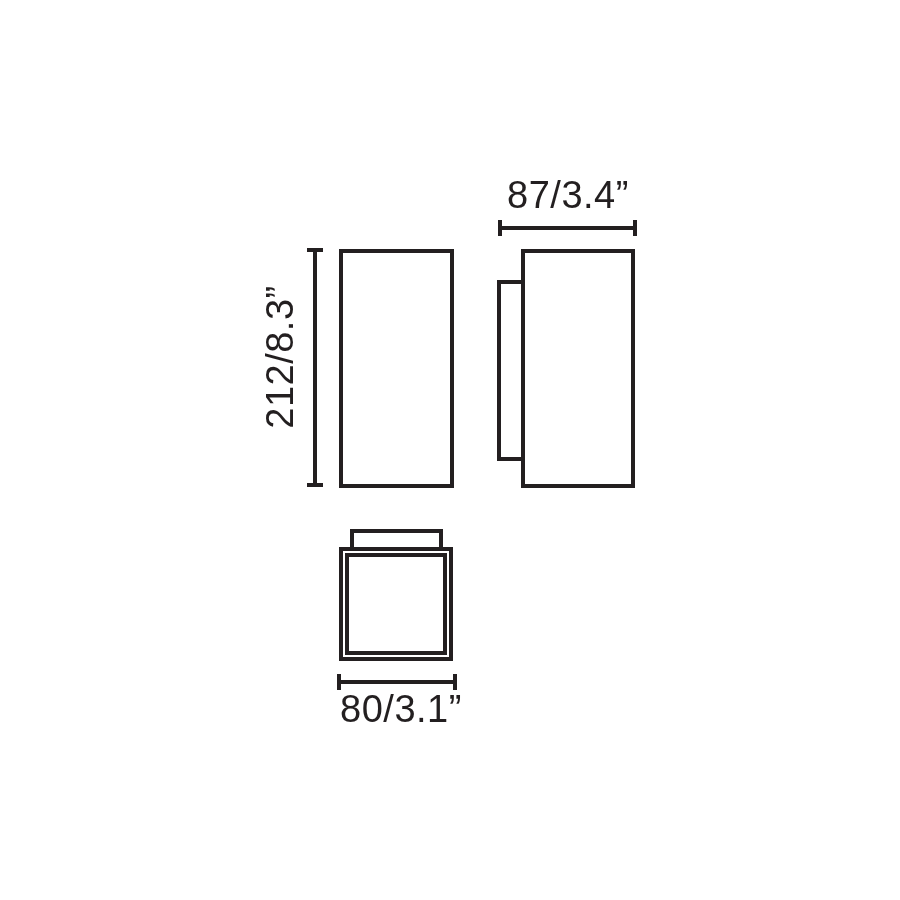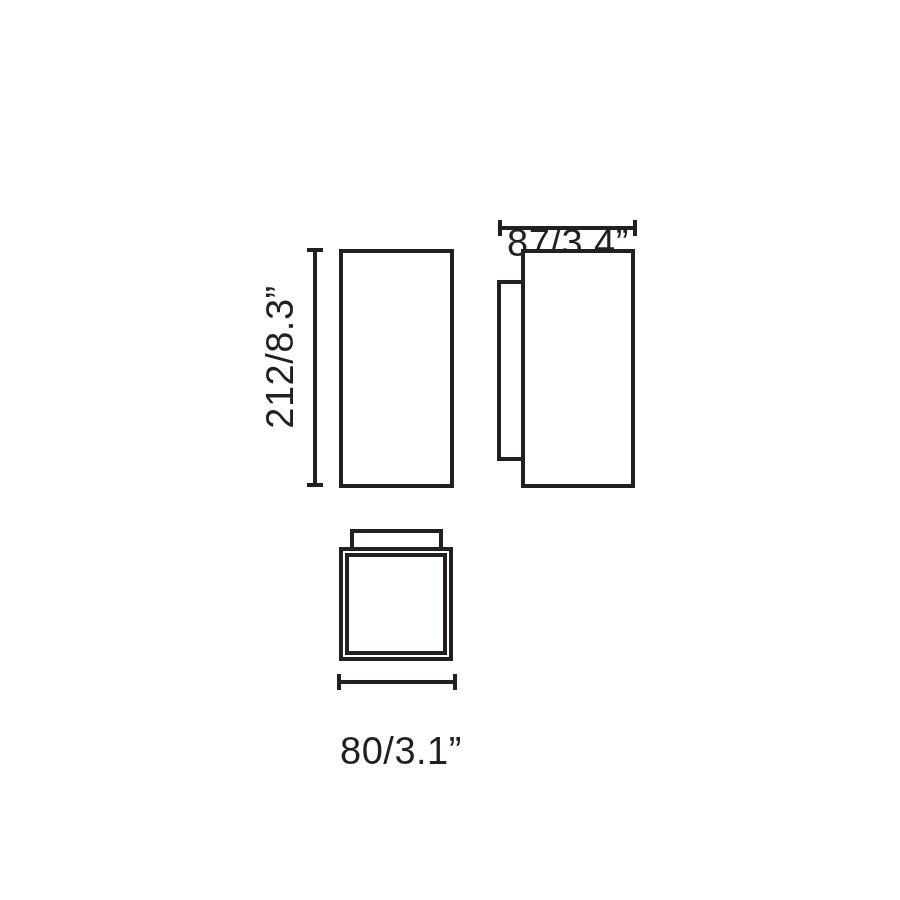--- a/index.html
+++ b/index.html
@@ -61,27 +61,27 @@
   
   .hgt-line      { left: 313px; top: 250px; width: 4px;  height: 237px; }
   .hgt-tick-top  { left: 307px; top: 248px; width: 16px; height: 4px; }
   .hgt-tick-bot  { left: 307px; top: 483px; width: 16px; height: 4px; }
   .hgt-label     { left: 280px; top: 357px; }
 
   
   .dep-line       { left: 500px; top: 226px; width: 135px; height: 4px; }
   .dep-tick-left  { left: 498px; top: 220px; width: 4px;   height: 16px; }
   .dep-tick-right { left: 633px; top: 220px; width: 4px;   height: 16px; }
-  .dep-label      { left: 568px; top: 195px; margin-top: 48px; }
+  .dep-label      { left: 568px; top: 195px; }
 
   
   .wid-line       { left: 339px; top: 680px; width: 116px; height: 4px; }
   .wid-tick-left  { left: 337px; top: 674px; width: 4px;   height: 16px; }
   .wid-tick-right { left: 453px; top: 674px; width: 4px;   height: 16px; }
-  .wid-label      { left: 401px; top: 751px; }
+  .wid-label      { left: 401px; top: 709px; }
 </style>
 </head>
 <body>
 
 <div class="canvas">
 
   <div class="dimline hgt-line"></div>
   <div class="dimline hgt-tick-top"></div>
   <div class="dimline hgt-tick-bot"></div>
   <div class="dimlabel vertical hgt-label">212/8.3”</div>

